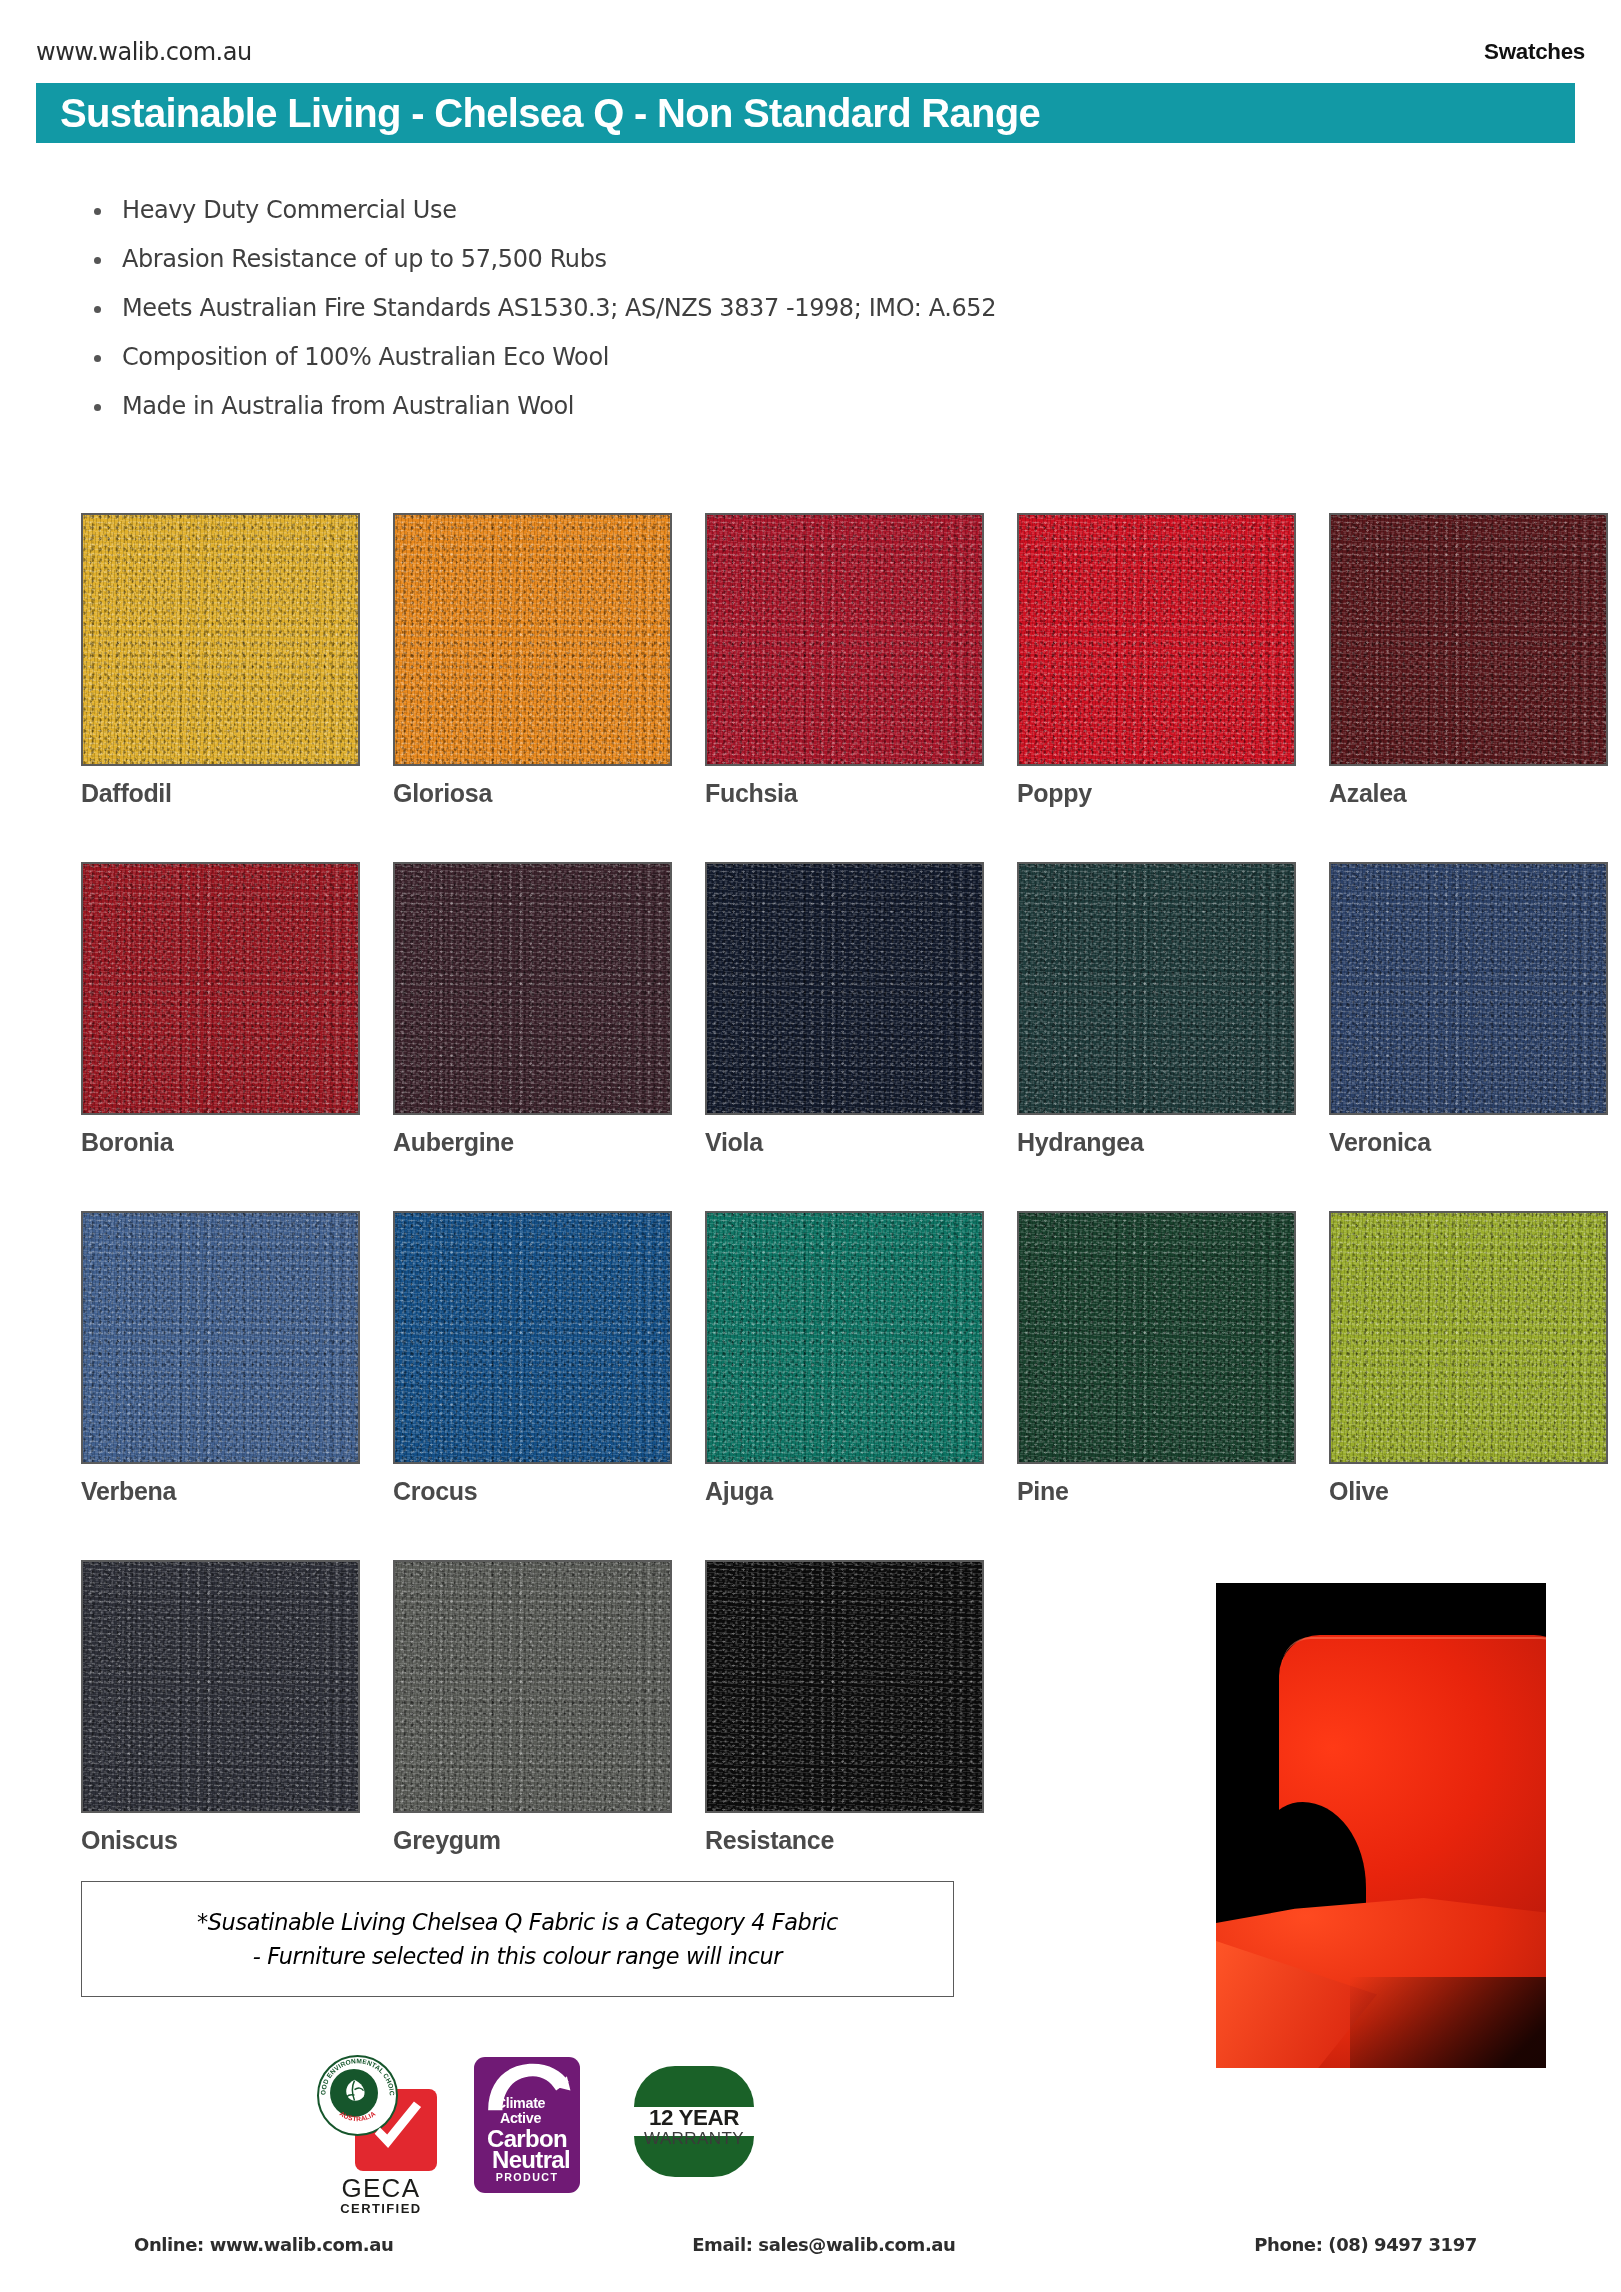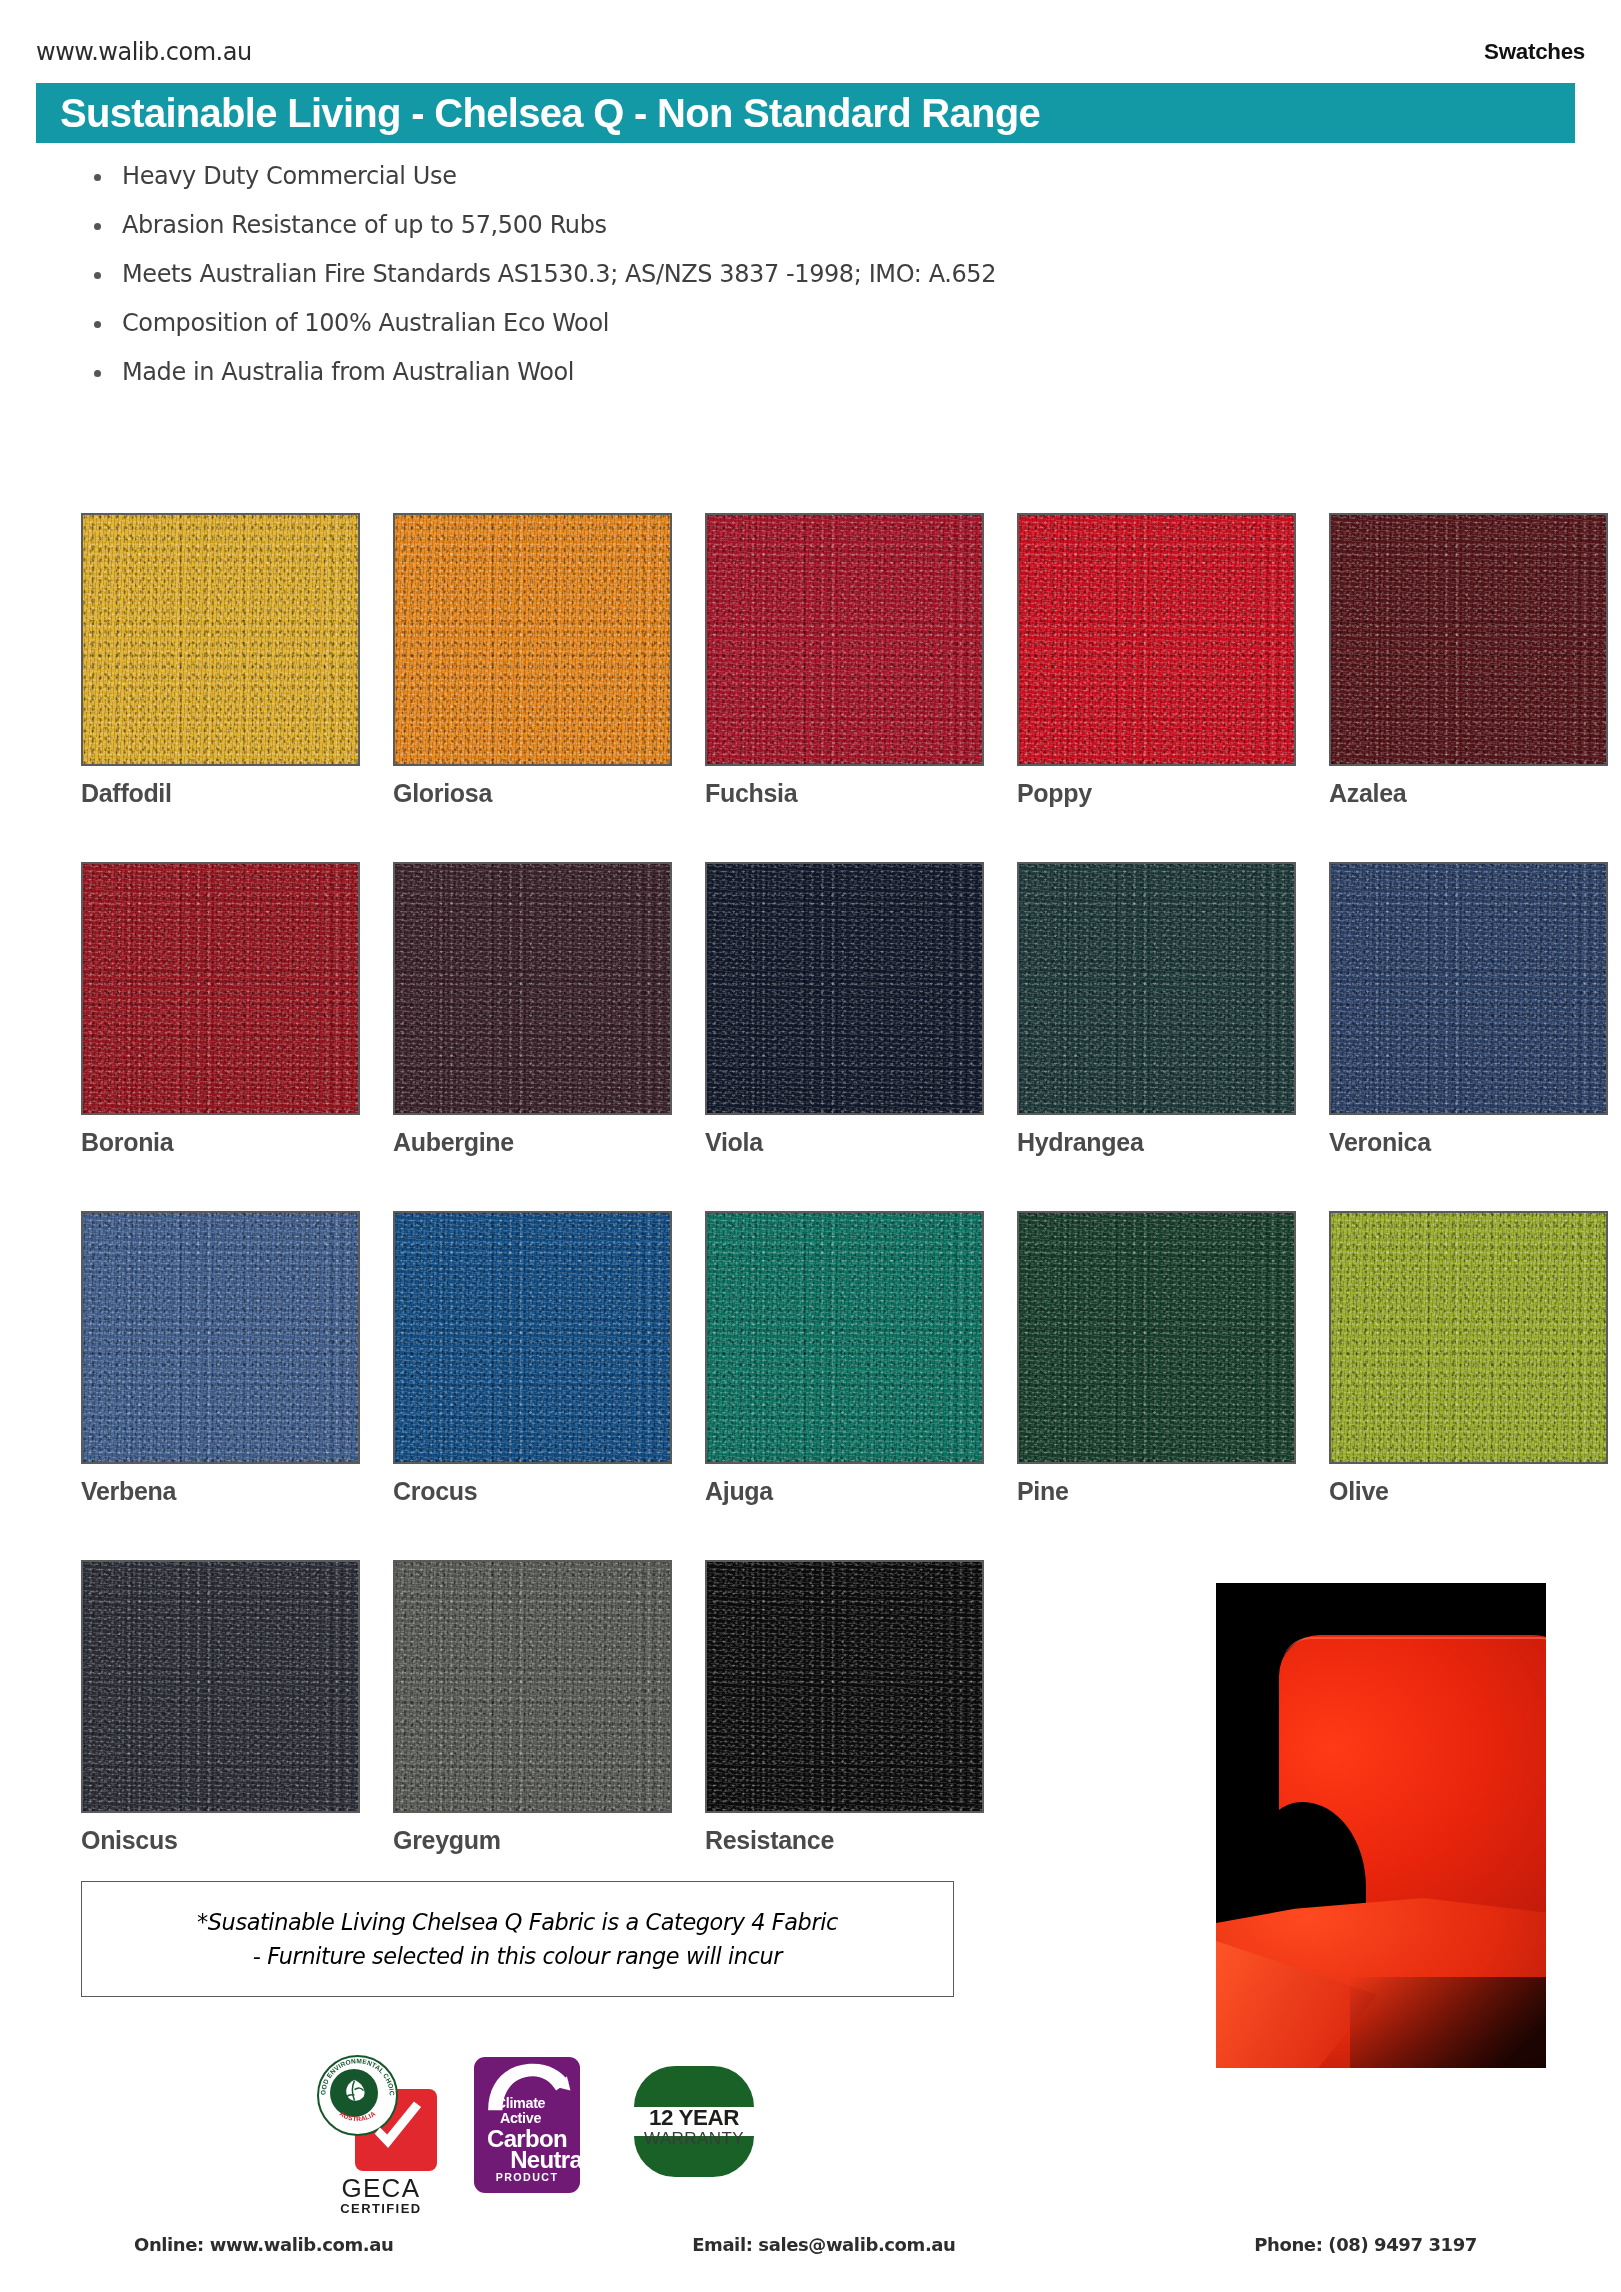--- a/index.html
+++ b/index.html
@@ -53,21 +53,21 @@
     font-size: 40px;
     font-weight: bold;
     padding-left: 24px;
     letter-spacing: -0.7px;
     white-space: nowrap;
   }
 
   
   .features {
     position: absolute;
-    top: 152px; left: 72px;
+    top: 186px; left: 72px;
     width: 1254px;
     list-style: none;
     margin: 0; padding: 0;
   }
   .features li {
     position: relative;
     font-size: 24px;
     color: #3f3f3f;
     line-height: 49px;
     padding-left: 50px;
@@ -280,21 +280,21 @@
   .climate {
     left: 161px; top: 1.8px;
     width: 106px; height: 136px;
     background: #701a75; border-radius: 11px;
     color: #ffffff;
   }
   .climate .swoosh { position: absolute; left: 7.2px; top: 3.6px; width: 93px; height: 54px; }
   .climate .l1 { position: absolute; left: 0; top: 38px; width: 93px; text-align: center; font-size: 14.3px; font-weight: bold; letter-spacing: -0.3px; }
   .climate .l2 { position: absolute; left: 0; top: 53px; width: 93px; text-align: center; font-size: 14.3px; font-weight: bold; letter-spacing: -0.3px; }
   .climate .big1 { position: absolute; left: 0; top: 68px; width: 106px; text-align: center; font-size: 24px; font-weight: bold; letter-spacing: -0.7px; }
-  .climate .big2 { position: absolute; left: 0; top: 89px; width: 114px; text-align: right; font-size: 24px; font-weight: bold; letter-spacing: -0.7px; }
+  .climate .big2 { position: absolute; left: 0; top: 89px; width: 114px; text-align: center; font-size: 24px; font-weight: bold; letter-spacing: -0.7px; }
   .climate .prod { position: absolute; left: 0; top: 114px; width: 106px; text-align: center; font-size: 10.7px; font-weight: bold; letter-spacing: 1.4px; }
 
   
   .warranty { left: 321px; top: 10.7px; width: 120px; height: 111px; }
   .warranty .arc-t-shape { position:absolute; left:0; top:0; width:120px; height:41px; background:#1a6128; border-radius: 60px 60px 0 0; }
   .warranty .arc-b-shape { position:absolute; left:0; bottom:0; width:120px; height:41px; background:#1a6128; border-radius: 0 0 60px 60px; }
   .warranty .w1 {
     position: absolute; left: 0; top: 39px; width: 120px; text-align: center;
     font-size: 22.4px; font-weight: bold; color: #1d1d1b; letter-spacing: -0.4px;
   }

